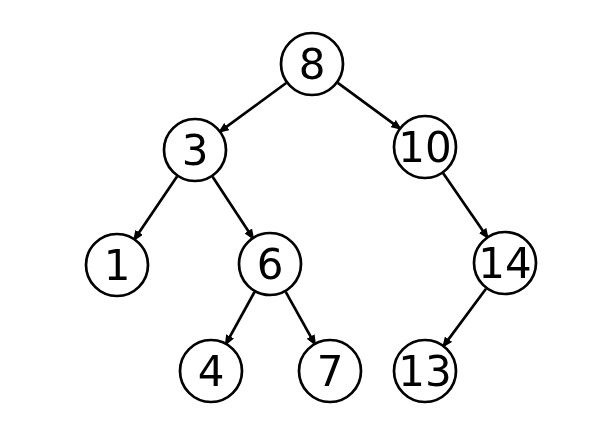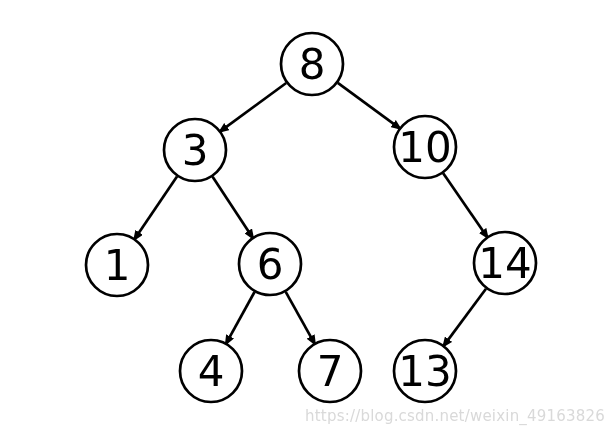--- a/index.html
+++ b/index.html
@@ -81,14 +81,13 @@
       </g>
       <g>
         <circle cx="330" cy="371" r="31" fill="#ffffff" stroke="#000000" stroke-width="2.7"></circle>
         <text x="330" y="371" dy="0.36em" text-anchor="middle" font-size="42" fill="#000000" class="node-label">7</text>
       </g>
       <g>
         <circle cx="425" cy="371" r="31" fill="#ffffff" stroke="#000000" stroke-width="2.7"></circle>
         <text x="425" y="371" dy="0.36em" text-anchor="middle" font-size="42" fill="#000000" class="node-label">13</text>
       </g>
     </svg>
-  <div id="watermark" style="color: rgb(217, 217, 217);">https://blog.csdn.net/weixin_49163826</div>
 </div>
 
 </body></html>

